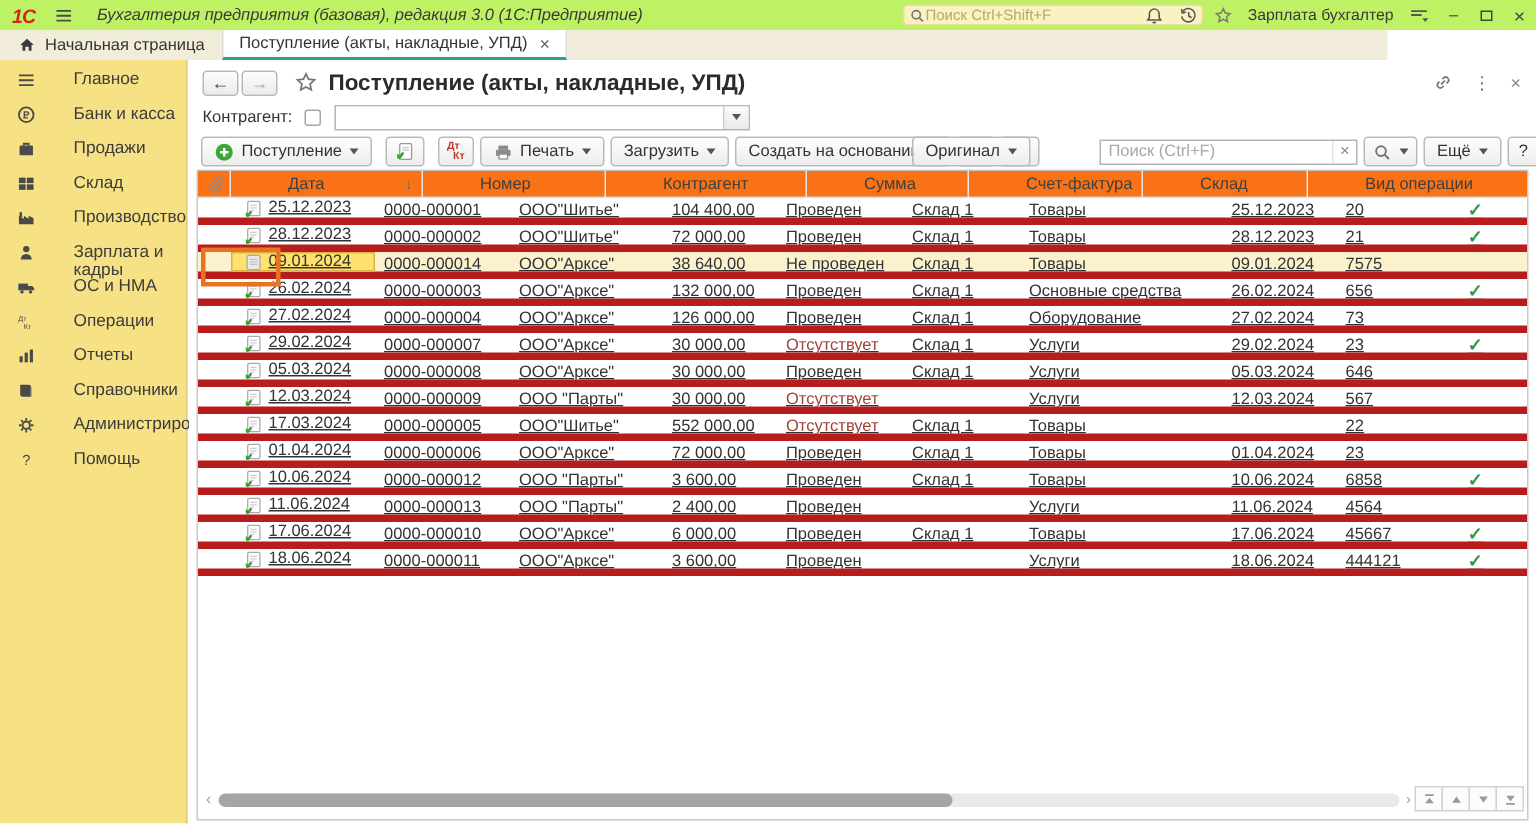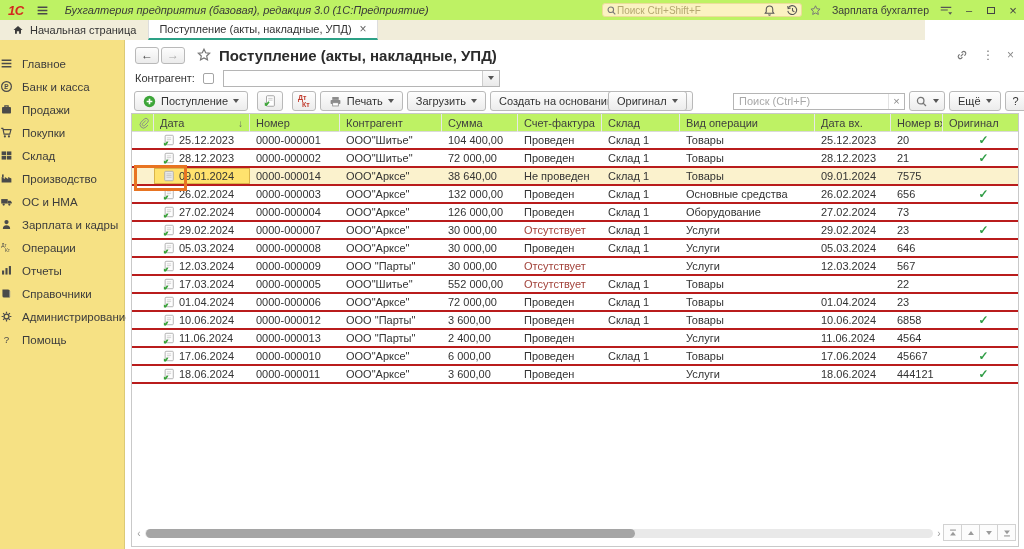--- a/index.html
+++ b/index.html
@@ -23,21 +23,21 @@
   .i-x::after { content:"×"; font-size:13px; }
 
   
   .tabbar { position:absolute; left:0; top:20px; width:925px; height:20px; background:#f1edda; display:flex; z-index:9; }
   .tab { display:flex; align-items:center; gap:6px; padding:0 12px; font-size:11px; color:#333; height:20px; }
   .tab-active { background:#fff; border-left:1px solid #ddd; border-right:1px solid #ddd; border-bottom:2px solid #2da186; padding:0 10px; }
   .tab-close::after { content:"×"; color:#666; font-size:12px; margin-left:2px; }
 
   
   .sidebar { position:absolute; left:0; top:40px; width:125px; height:509px; background:#f6e184; border-right:1px solid #dcca76; padding-top:7px; }
-  .sb-item { display:flex; align-items:flex-end; gap:9px; height:23px; font-size:11.5px; color:#3c3c3c; cursor:default; }
+  .sb-item { display:flex; align-items:flex-start; gap:25px; height:23px; padding-left:11px; font-size:11.5px; color:#3c3c3c; cursor:default; }
   .sb-item svg { width:13px; height:13px; flex-shrink:0; }
 
   
   .content { position:absolute; left:126px; top:40px; width:898px; height:509px; background:#fff; }
 
   .nav-row { position:absolute; left:9px; top:6px; display:flex; align-items:center; height:18px; }
   .nav-btn { width:24px; height:17px; border:1px solid #b9b9b9; background:linear-gradient(#fdfdfd,#ebebeb); border-radius:3px; display:flex; align-items:center; justify-content:center; font-size:12px; color:#444; margin-right:2px; }
   .nav-btn.disabled { color:#a8a8a8; }
   .i-arr-l::after { content:"←"; } .i-arr-r::after { content:"→"; }
   .fav { margin:0 7px 0 9px; }
@@ -63,27 +63,27 @@
   .tsearch input { flex:1; min-width:0; border:none; outline:none; font-family:"Liberation Sans",sans-serif; font-size:11px; padding:0 5px; color:#555; }
   .tsearch input::placeholder { color:#a9a9a9; }
   .clear-x { width:16px; text-align:center; color:#888; border-left:1px solid #e3e3e3; height:15px; line-height:15px; }
   .clear-x::after { content:"×"; }
   .dtkt { display:flex; flex-direction:column; line-height:7px; font-size:7px; color:#c0392b; font-weight:bold; }
   .dtkt span:last-child { margin-left:4px; }
 
   
   .listbox { position:absolute; left:5px; top:73px; width:888px; height:434px; border:1px solid #c9c9c9; background:#fff; }
   .grid { display:grid; grid-template-columns:22px 96px 90px 102px 76px 84px 78px 135px 76px 52px 1fr; }
-  .thead { height:18px; background:#bef264; border-bottom:1px solid #dadada; color:#3f3f3f; }
+  .thead { height:18px; background:#f97316; border-bottom:1px solid #dadada; color:#3f3f3f;gap:32px; }
   .th { display:flex; align-items:center; padding-left:6px; border-right:1px solid #e8e8e8; overflow:hidden; white-space:nowrap; height:18px; }
   .th:last-child { border-right:none; }
   .th-date { justify-content:space-between; padding-right:6px; }
   .i-sort::after { content:"↓"; color:#666; font-size:10px; }
   .rows { position:relative; }
-  .row { height:18px; line-height:17px; border-bottom:2px solid #b91c1c; white-space:nowrap; cursor:default; }
+  .row { height:18px; line-height:17px; border-bottom:5px solid #b91c1c; white-space:nowrap; cursor:default;text-decoration:underline; }
   .cell { padding-left:6px; overflow:hidden; }
   .c-date { display:flex; align-items:center; gap:4px; padding-left:9px; }
   .c-date svg { width:12px; height:12px; flex-shrink:0; }
   .c-sum, .c-numin { text-align:left; padding-right:10px; }
   .c-orig { text-align:center; }
   .i-check::after { content:"✓"; color:#2f9d45; font-weight:bold; font-size:12px; }
   .missing { color:#a2423a; }
   .row.sel { background:#fbf2cd; }
   .row.sel .c-date { background:#ffe26e; box-shadow:inset 0 0 0 1px #d9b44a; }
   .click-highlight { position:absolute; left:2px; top:51px; width:53px; height:26px; border:3px solid #e87422; z-index:5; }
@@ -309,47 +309,41 @@
     <span class="sb-label">Банк и касса</span>
   </div>
     <div class="sb-item">
     <svg>
         <use href="#i-case"></use>
       </svg>
     <span class="sb-label">Продажи</span>
   </div>
     <div class="sb-item">
     <svg>
-        <use href="#i-cart"></use>
-      </svg>
-    <span class="sb-label">Покупки</span>
-  </div>
-    <div class="sb-item">
-    <svg>
         <use href="#i-grid"></use>
       </svg>
     <span class="sb-label">Склад</span>
   </div>
     <div class="sb-item">
     <svg>
         <use href="#i-factory"></use>
       </svg>
     <span class="sb-label">Производство</span>
   </div>
     <div class="sb-item">
     <svg>
+        <use href="#i-person"></use>
+      </svg>
+    <span class="sb-label">Зарплата и кадры</span>
+  </div>
+    <div class="sb-item">
+    <svg>
         <use href="#i-truck"></use>
       </svg>
     <span class="sb-label">ОС и НМА</span>
-  </div>
-    <div class="sb-item">
-    <svg>
-        <use href="#i-person"></use>
-      </svg>
-    <span class="sb-label">Зарплата и кадры</span>
   </div>
     <div class="sb-item">
     <svg>
         <use href="#i-dtkt"></use>
       </svg>
     <span class="sb-label">Операции</span>
   </div>
     <div class="sb-item">
     <svg>
         <use href="#i-bars"></use>

